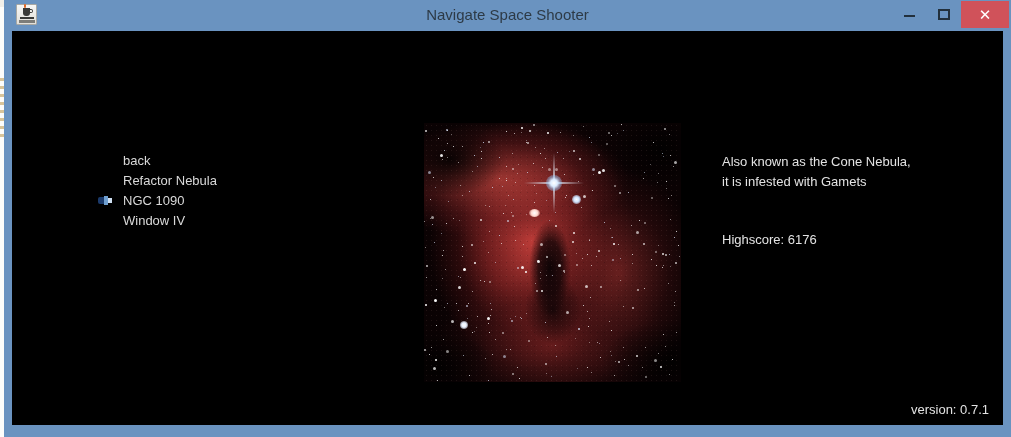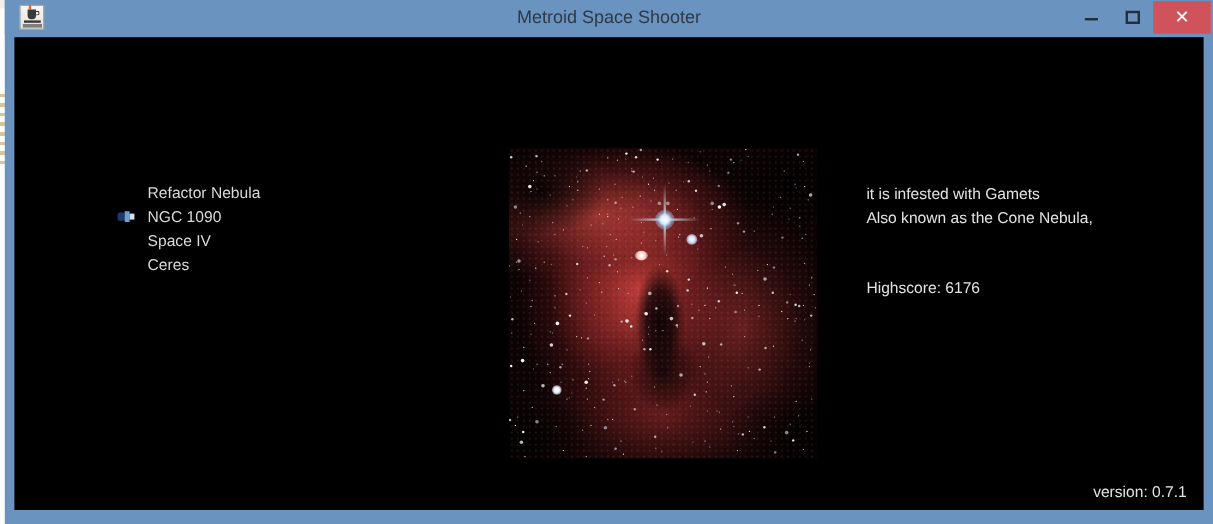--- a/index.html
+++ b/index.html
@@ -422,53 +422,53 @@
 
   <div class="app-window">
 
     <div class="titlebar">
       <div class="title-icon">
         <div class="steam"></div>
         <div class="cup"></div>
         <div class="saucer"></div>
         <div class="base"></div>
       </div>
-      <div class="title-text">Metroid Space Shooter</div>
+      <div class="title-text">Navigate Space Shooter</div>
       <div class="win-buttons">
         <div class="win-btn min">
           <div class="glyph"></div>
         </div>
         <div class="win-btn max">
           <div class="glyph"></div>
         </div>
         <div class="win-btn close">
           <div class="glyph">✕</div>
         </div>
       </div>
     </div>
 
     <div class="canvas">
 
       <div class="menu-list">
         <div class="menu-item">
+          <span>back</span>
+        </div>
+        <div class="menu-item">
           <span>Refactor Nebula</span>
         </div>
         <div class="menu-item">
           <div class="cursor-ship">
             <div class="body"></div>
             <div class="mid"></div>
             <div class="tip"></div>
           </div>
           <span>NGC 1090</span>
         </div>
         <div class="menu-item">
-          <span>Space IV</span>
-        </div>
-        <div class="menu-item">
-          <span>Ceres</span>
+          <span>Window IV</span>
         </div>
       </div>
 
       <div class="nebula">
         <div class="neb-layer neb-glow1"></div>
         <div class="neb-layer neb-glow2"></div>
         <div class="neb-layer neb-dark"></div>
         <div class="neb-layer neb-grain"></div>
         <div class="stars">
             <div class="star" style="width: 3px; height: 3px; left: 212px; top: 108px; opacity: 0.62;"></div>
@@ -806,21 +806,21 @@
         <div class="star2"></div>
         <div class="star4"></div>
         <div class="bigstar">
           <div class="spike-h"></div>
           <div class="spike-v"></div>
           <div class="core"></div>
         </div>
       </div>
 
       <div class="info-block">
+        <div class="info-line">Also known as the Cone Nebula,</div>
         <div class="info-line">it is infested with Gamets</div>
-        <div class="info-line">Also known as the Cone Nebula,</div>
       </div>
       <div class="highscore">Highscore: 6176</div>
 
       <div class="version">version: 0.7.1</div>
     </div>
   </div>
 </div>
 
 </body></html>

